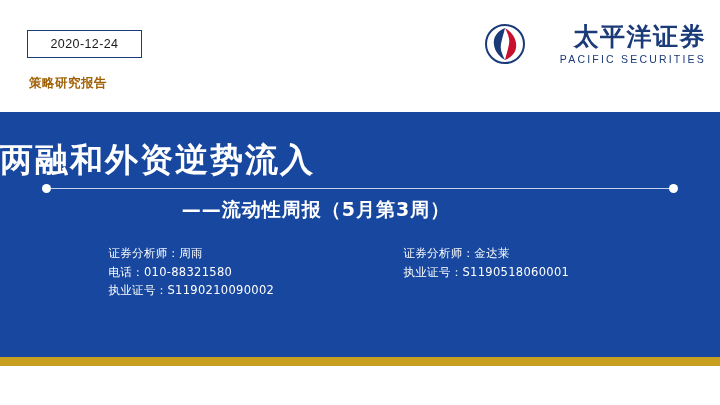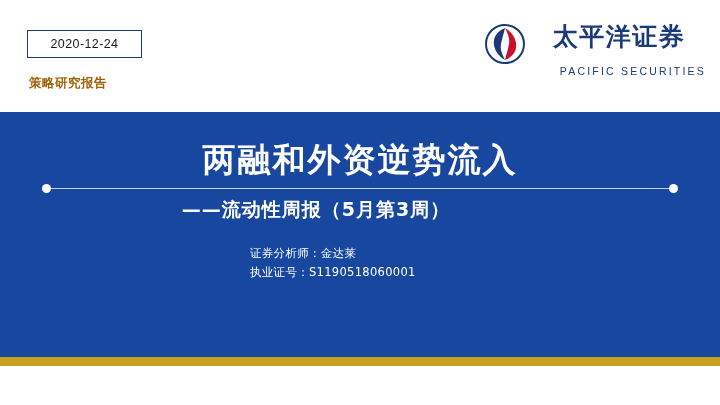--- a/index.html
+++ b/index.html
@@ -66,23 +66,22 @@
   .logo-mark {
     position: relative;
     width: 40px;
     height: 40px;
     margin-right: 7px;
     margin-top: 2px;
   }
   .logo-text-block {
     display: flex;
     flex-direction: column;
-    align-items: center;
+    align-items: flex-end;
     margin-top: 1px;
-    gap: 12px;
   }
   .logo-cn {
     font-size: 25px;
     font-weight: bold;
     color: #1b3a78;
     letter-spacing: 1.5px;
     line-height: 1.08;
     font-family: "DejaVu Sans", "Liberation Sans", sans-serif;
   }
   .logo-en {
@@ -106,21 +105,21 @@
   .band-inner {
     position: absolute;
     left: 0; top: 0;
     width: 720px;
     height: 245px;
   }
   .main-title {
     position: absolute;
     top: 26px;
     width: 720px;
-    text-align: center;
+    text-align: left;
     font-size: 33px;
     font-weight: bold;
     color: #ffffff;
     letter-spacing: 2px;
     font-family: "DejaVu Sans", "Liberation Sans", sans-serif;
   }
   
   .rule {
     position: absolute;
     top: 72px;
@@ -232,20 +231,25 @@
 
       <div class="rule">
         <div class="dot left"></div>
         <div class="line"></div>
         <div class="dot right"></div>
       </div>
 
       <div class="subtitle">——流动性周报（5月第3周）</div>
 
       <div class="analysts">
+        <div class="analyst-col first">
+          <div>证券分析师：周雨</div>
+          <div>电话：010-88321580</div>
+          <div>执业证号：S1190210090002</div>
+        </div>
         <div class="analyst-col second">
           <div>证券分析师：金达莱</div>
           <div>执业证号：S1190518060001</div>
         </div>
       </div>
 
     </div>
   </div>
 
   <div class="accent-bar"></div>

